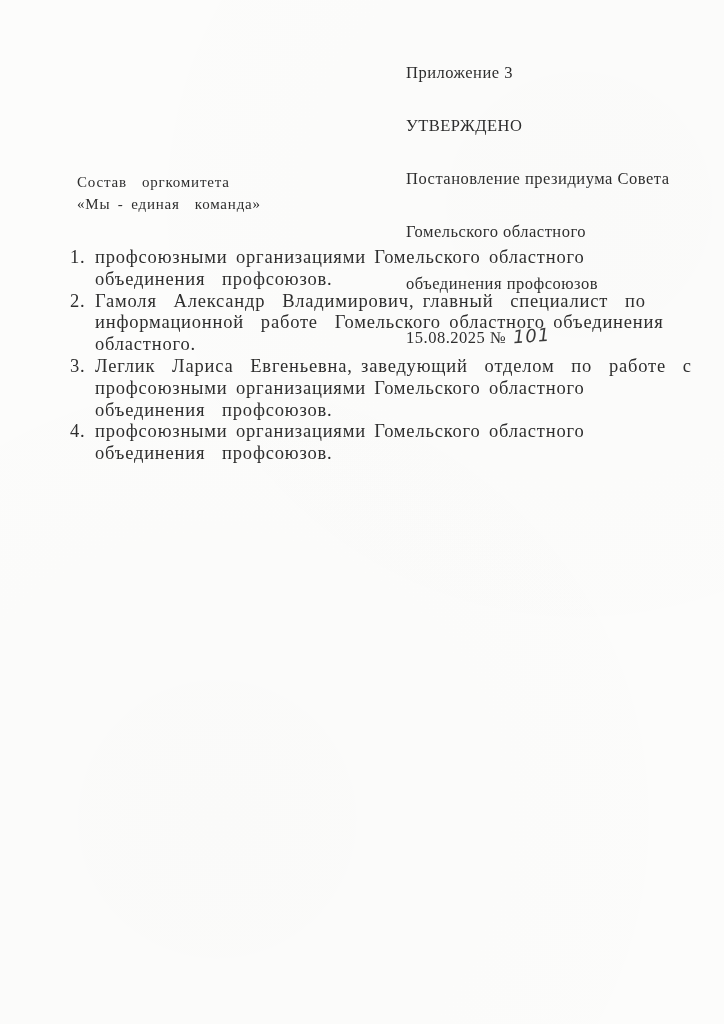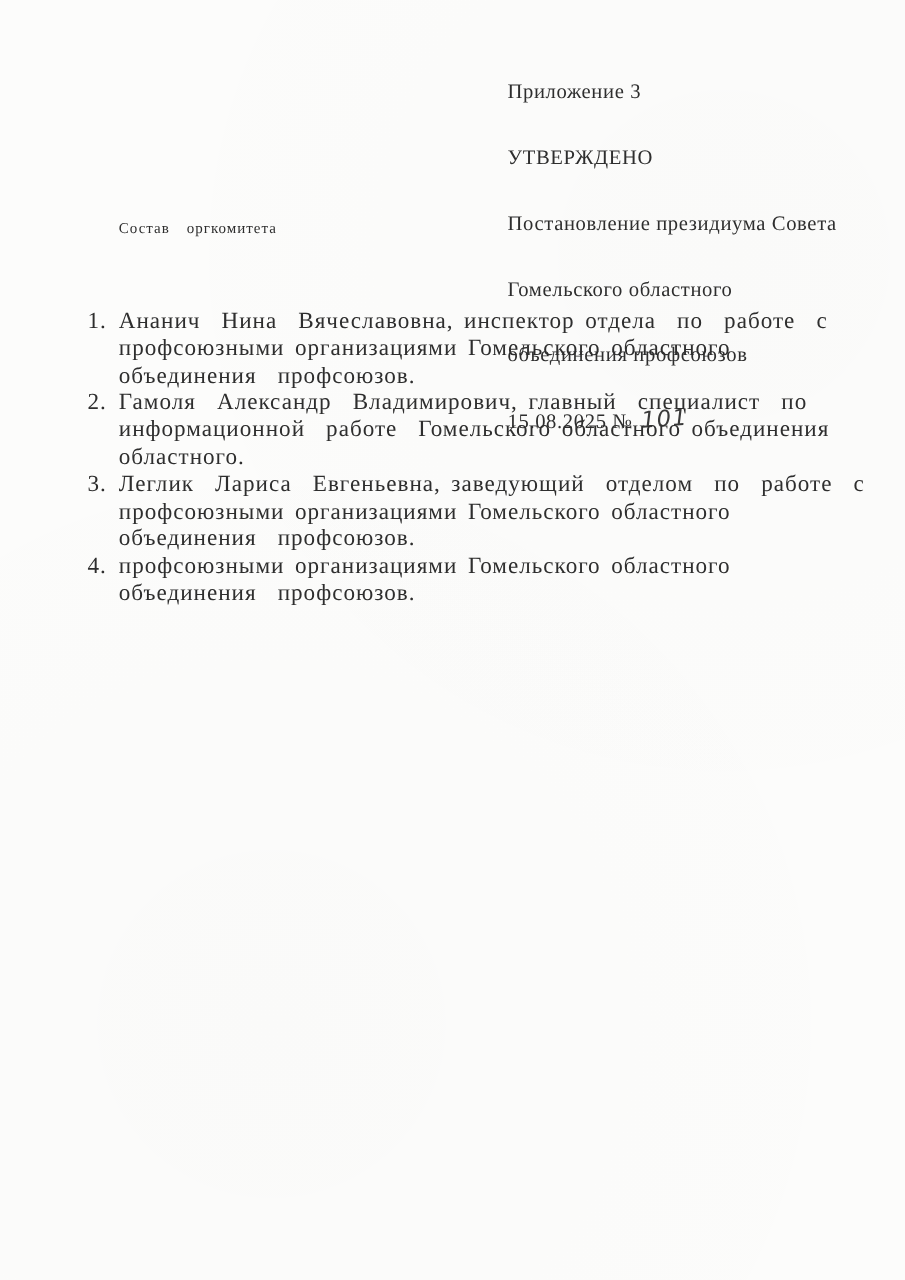--- a/index.html
+++ b/index.html
@@ -37,23 +37,23 @@
     font-style: italic;
     font-size: 18px;
     letter-spacing: 1px;
     margin-left: 7px;
     transform: rotate(-4deg) translateY(-1px);
     color: #3a3a3a;
   }
   
   .doc-title {
     position: absolute;
-    left: 95px;
+    left: 77px;
     top: 172px;
-    font-size: 12px;
+    font-size: 15px;
     line-height: 21.6px;
     letter-spacing: 0.8px;
     word-spacing: 3px;
   }
   .doc-title .line { white-space: pre; }
   
   .committee {
     position: absolute;
     left: 70px;
     top: 247px;
@@ -86,27 +86,27 @@
     <div class="line">Приложение 3</div>
     <div class="line">УТВЕРЖДЕНО</div>
     <div class="line">Постановление президиума Совета</div>
     <div class="line">Гомельского областного</div>
     <div class="line">объединения профсоюзов</div>
     <div class="line"><span>15.08.2025 №</span><span class="handwritten">101</span></div>
   </div>
 
   <div class="doc-title">
     <div class="line">Состав  оргкомитета</div>
+    <div class="line">«Мы - единая  команда»</div>
   </div>
 
   <ol class="committee">
     <li class="item">
       <span class="num">1.</span>
       <div class="itext">
-        <div class="line">Ананич  Нина  Вячеславовна, инспектор отдела  по  работе  с</div>
         <div class="line">профсоюзными организациями Гомельского областного</div>
         <div class="line">объединения  профсоюзов.</div>
       </div>
     </li>
     <li class="item">
       <span class="num">2.</span>
       <div class="itext">
         <div class="line">Гамоля  Александр  Владимирович, главный  специалист  по</div>
         <div class="line">информационной  работе  Гомельского областного объединения</div>
         <div class="line">областного.</div>

